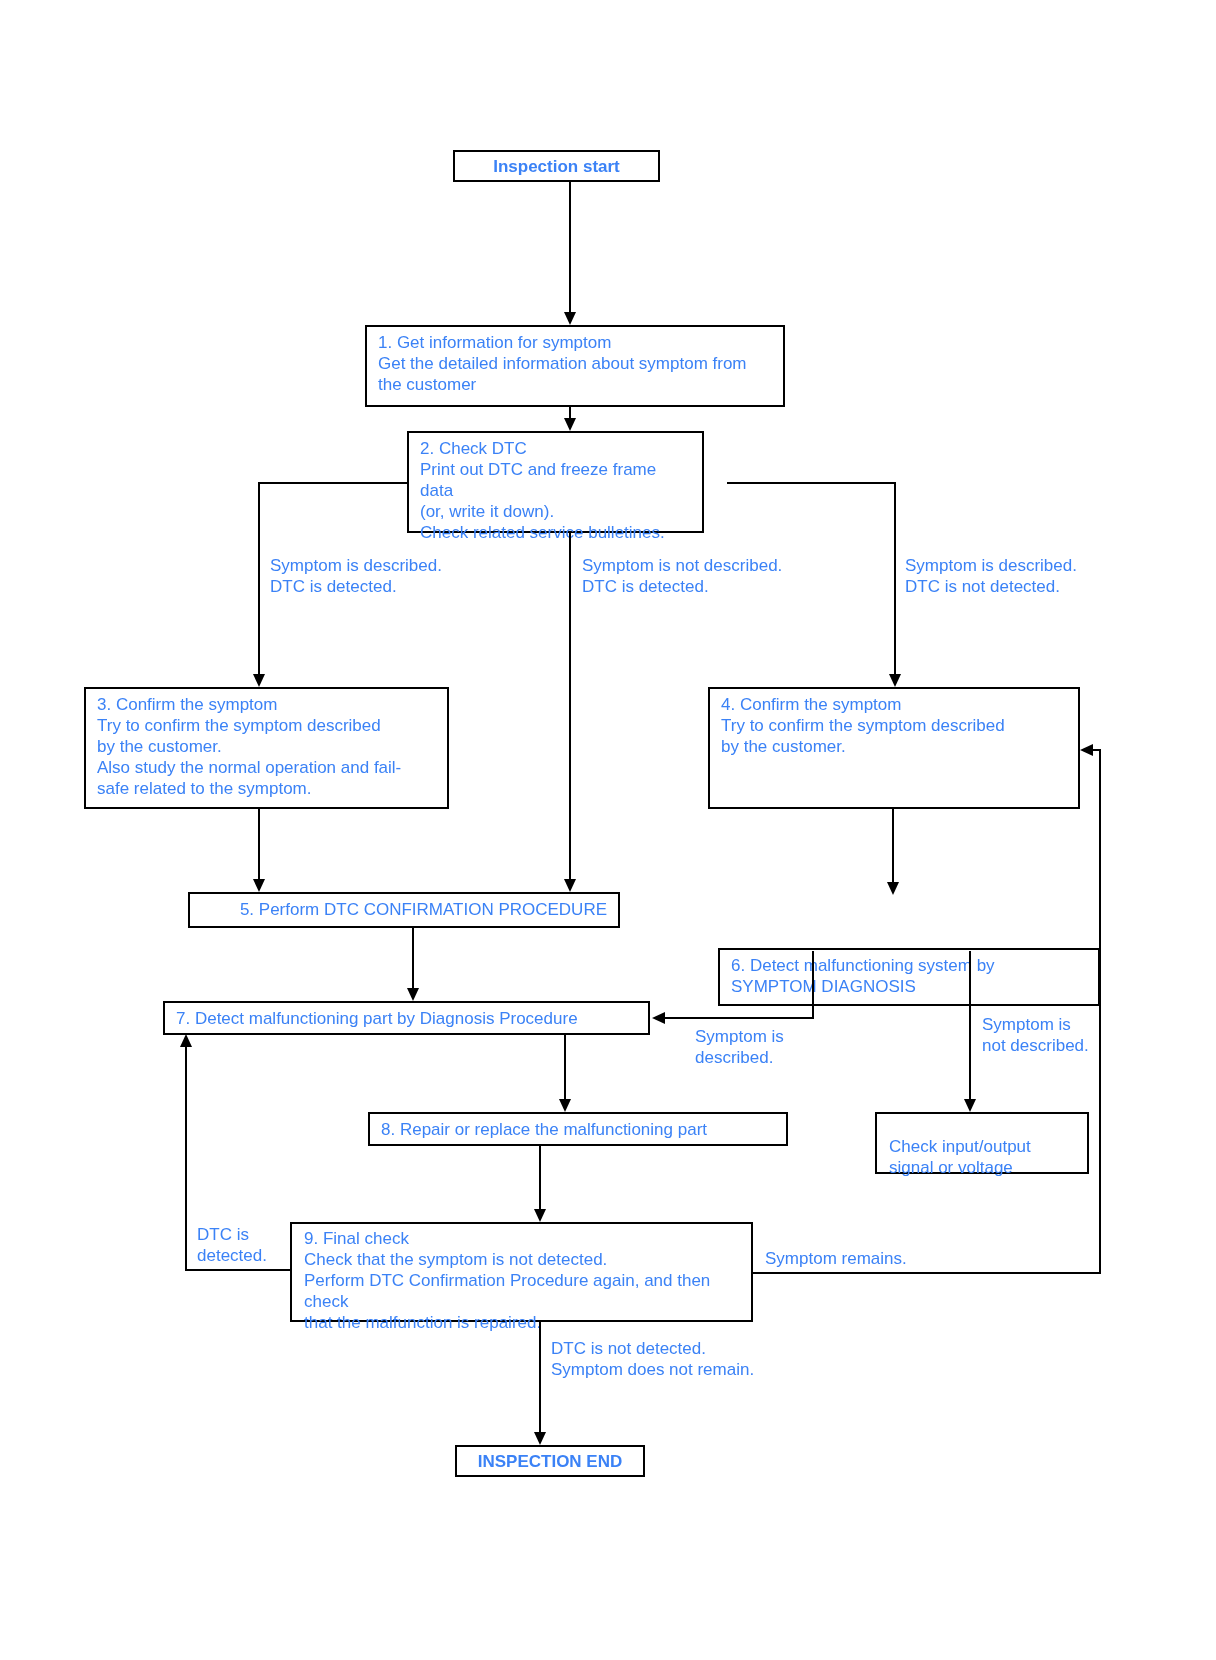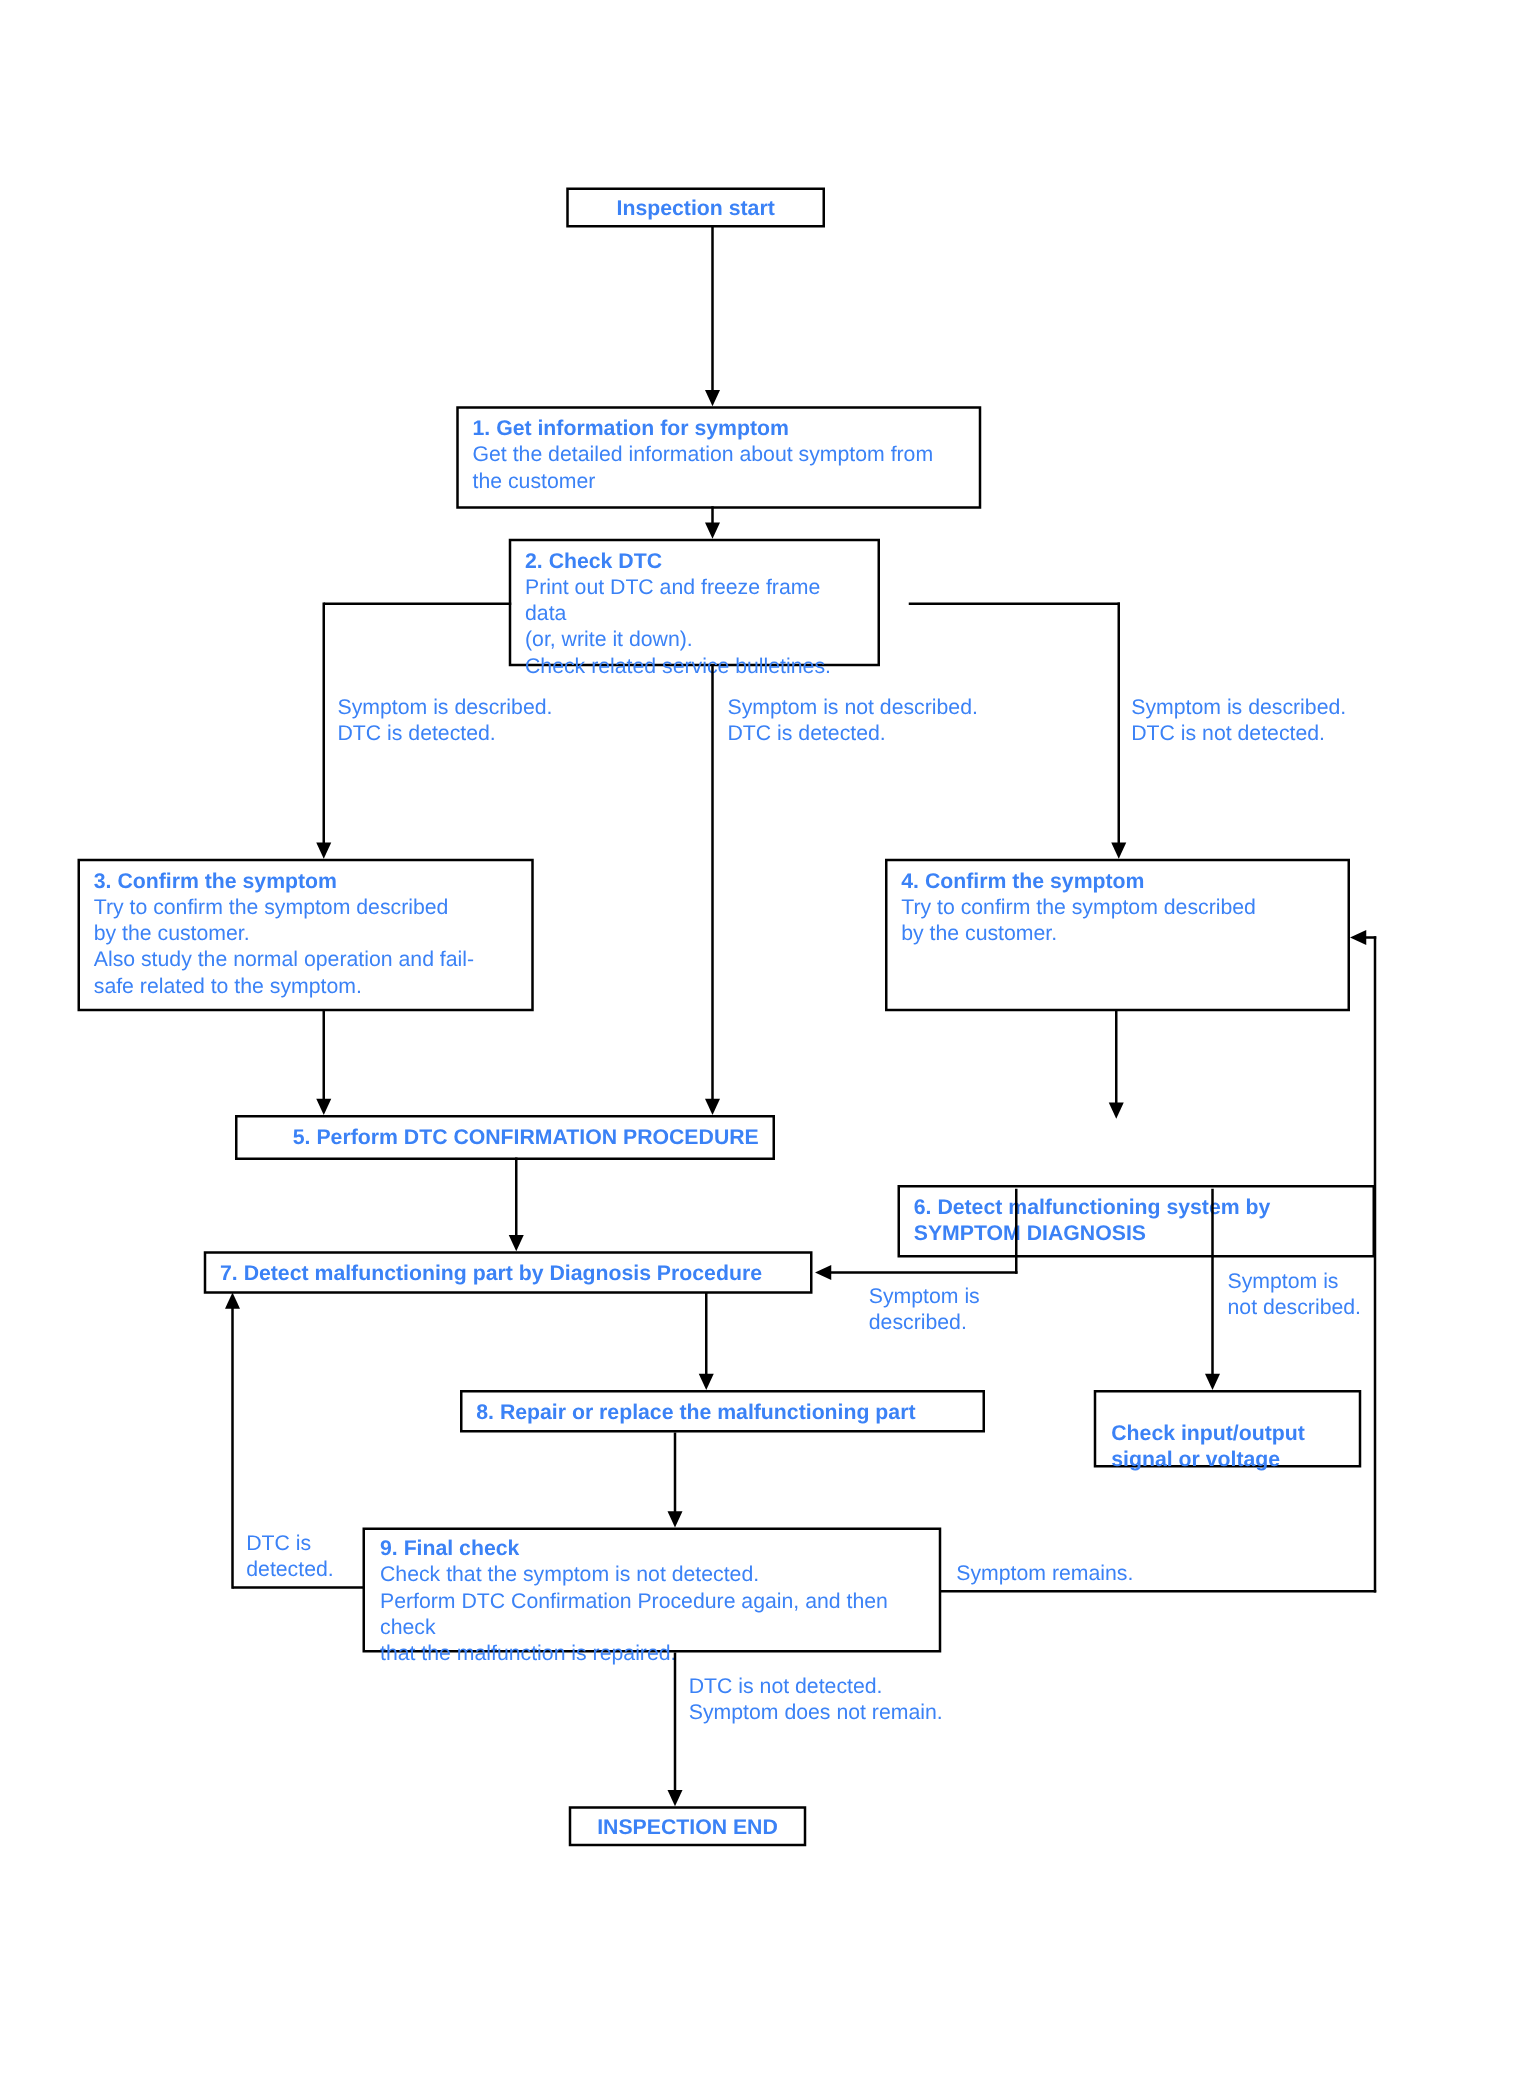--- a/index.html
+++ b/index.html
@@ -2,21 +2,21 @@
 <html><head>
 <meta charset="utf-8">
 <style>
   html,body{margin:0;padding:0;background:#ffffff;}
   #canvas{
     position:relative;width:1216px;height:1660px;background:#fff;
     font-family:"Liberation Sans",sans-serif;color:#3b82f6;
     font-size:17px;line-height:21px;overflow:hidden;
   }
   .box{position:absolute;border:2px solid #000;background:#fff;box-sizing:border-box;padding:5px 11px;}
-  .bt{font-weight:bold;display:block;white-space:pre-line;}
+  .bt{font-weight:normal;display:block;white-space:pre-line;}
   .bb{white-space:pre-line;}
   .cbox{display:flex;align-items:center;justify-content:center;text-align:center;padding:2px;}
   .lbl{position:absolute;white-space:pre-line;}
   .ln{position:absolute;background:#000;}
   .ah{position:absolute;width:0;height:0;}
   .ah.d{border-left:6px solid transparent;border-right:6px solid transparent;border-top:13px solid #000;}
   .ah.u{border-left:6px solid transparent;border-right:6px solid transparent;border-bottom:13px solid #000;}
   .ah.l{border-top:6px solid transparent;border-bottom:6px solid transparent;border-right:13px solid #000;}
 </style>
 </head>
@@ -37,21 +37,21 @@
 the customer</div>
   </div>
 
   <div class="box" style="left:407px;top:431px;width:297px;height:102px;">
     <span class="bt">2. Check DTC</span>
     <div class="bb">Print out DTC and freeze frame data
 (or, write it down).
 Check related service bulletines.</div>
   </div>
 
-  <div class="box" style="left:62px;top:687px;width:365px;height:122px;">
+  <div class="box" style="left:84px;top:687px;width:365px;height:122px;">
     <span class="bt">3. Confirm the symptom</span>
     <div class="bb">Try to confirm the symptom described
 by the customer.
 Also study the normal operation and fail-
 safe related to the symptom.</div>
   </div>
 
   <div class="box" style="left:708px;top:687px;width:372px;height:122px;">
     <span class="bt">4. Confirm the symptom</span>
     <div class="bb">Try to confirm the symptom described

